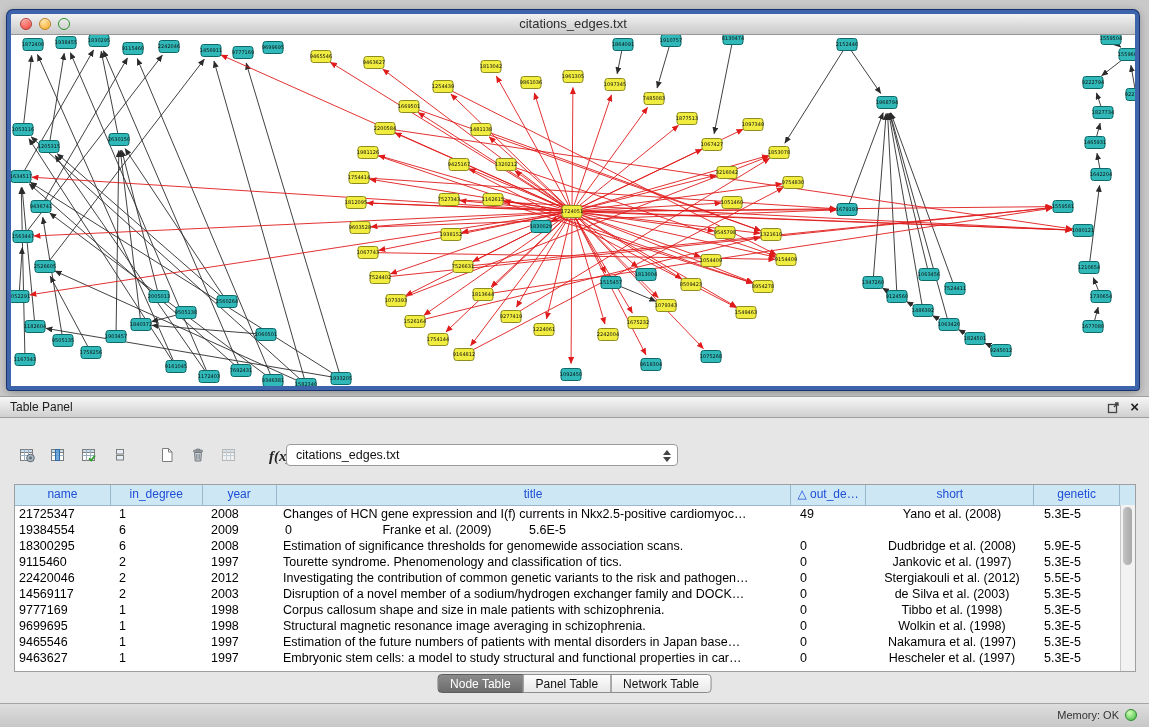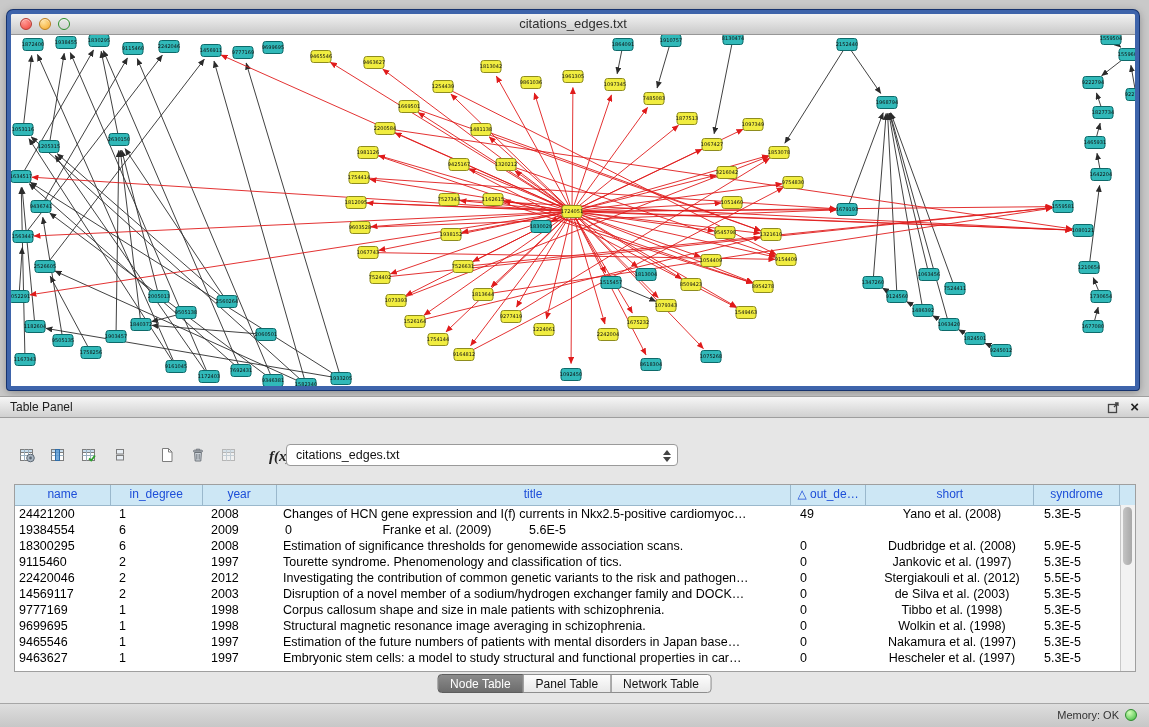--- a/index.html
+++ b/index.html
@@ -739,26 +739,26 @@
   </div>
 
   <div class="table-area">
     <div class="thead">
         <div class="th" style="width: 96px;">name</div>
         <div class="th" style="width: 92px;">in_degree</div>
         <div class="th" style="width: 74px;">year</div>
         <div class="th" style="width: 515px;">title</div>
         <div class="th" style="width: 76px;">△ out_de…</div>
         <div class="th" style="width: 168px;">short</div>
-        <div class="th" style="width: 86px;">syndrome</div>
+        <div class="th" style="width: 86px;">genetic</div>
         <div class="th" style="width: 15px;"></div>
       </div>
     <div class="tbody">
         <div class="tr">
-          <div class="td td0" style="width: 96px;">24421200</div>
+          <div class="td td0" style="width: 96px;">21725347</div>
           <div class="td td1" style="width: 92px;">1</div>
           <div class="td td2" style="width: 74px;">2008</div>
           <div class="td td3" style="width: 515px;">Changes of HCN gene expression and I(f) currents in Nkx2.5-positive cardiomyoc…</div>
           <div class="td td4" style="width: 76px;">49</div>
           <div class="td td5" style="width: 168px;">Yano et al. (2008)</div>
           <div class="td td6" style="width: 86px;">5.3E-5</div>
         </div>
         <div class="tr">
           <div class="td td0" style="width: 96px;">19384554</div>
           <div class="td td1" style="width: 92px;">6</div>

